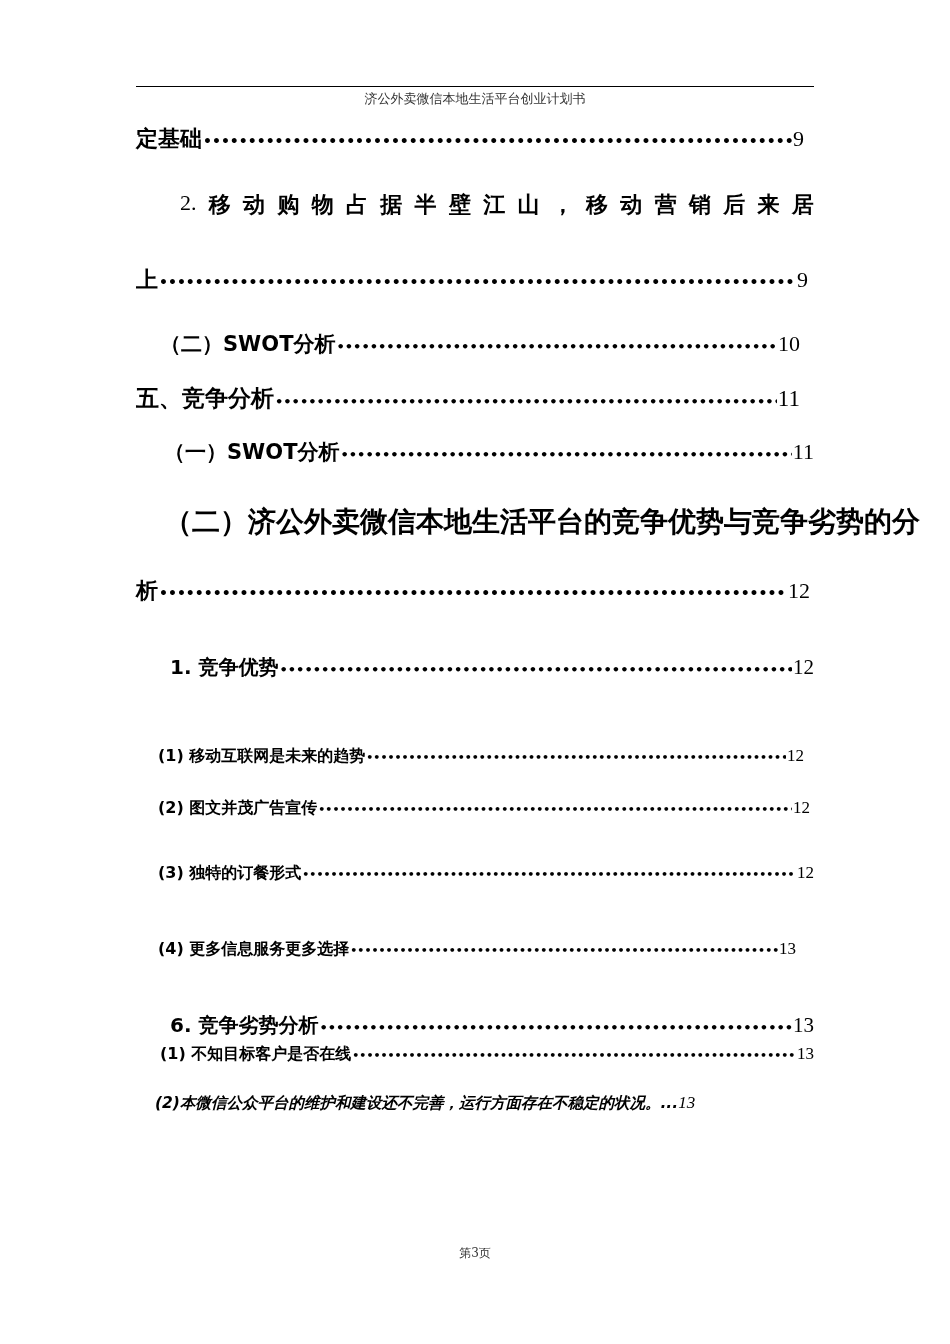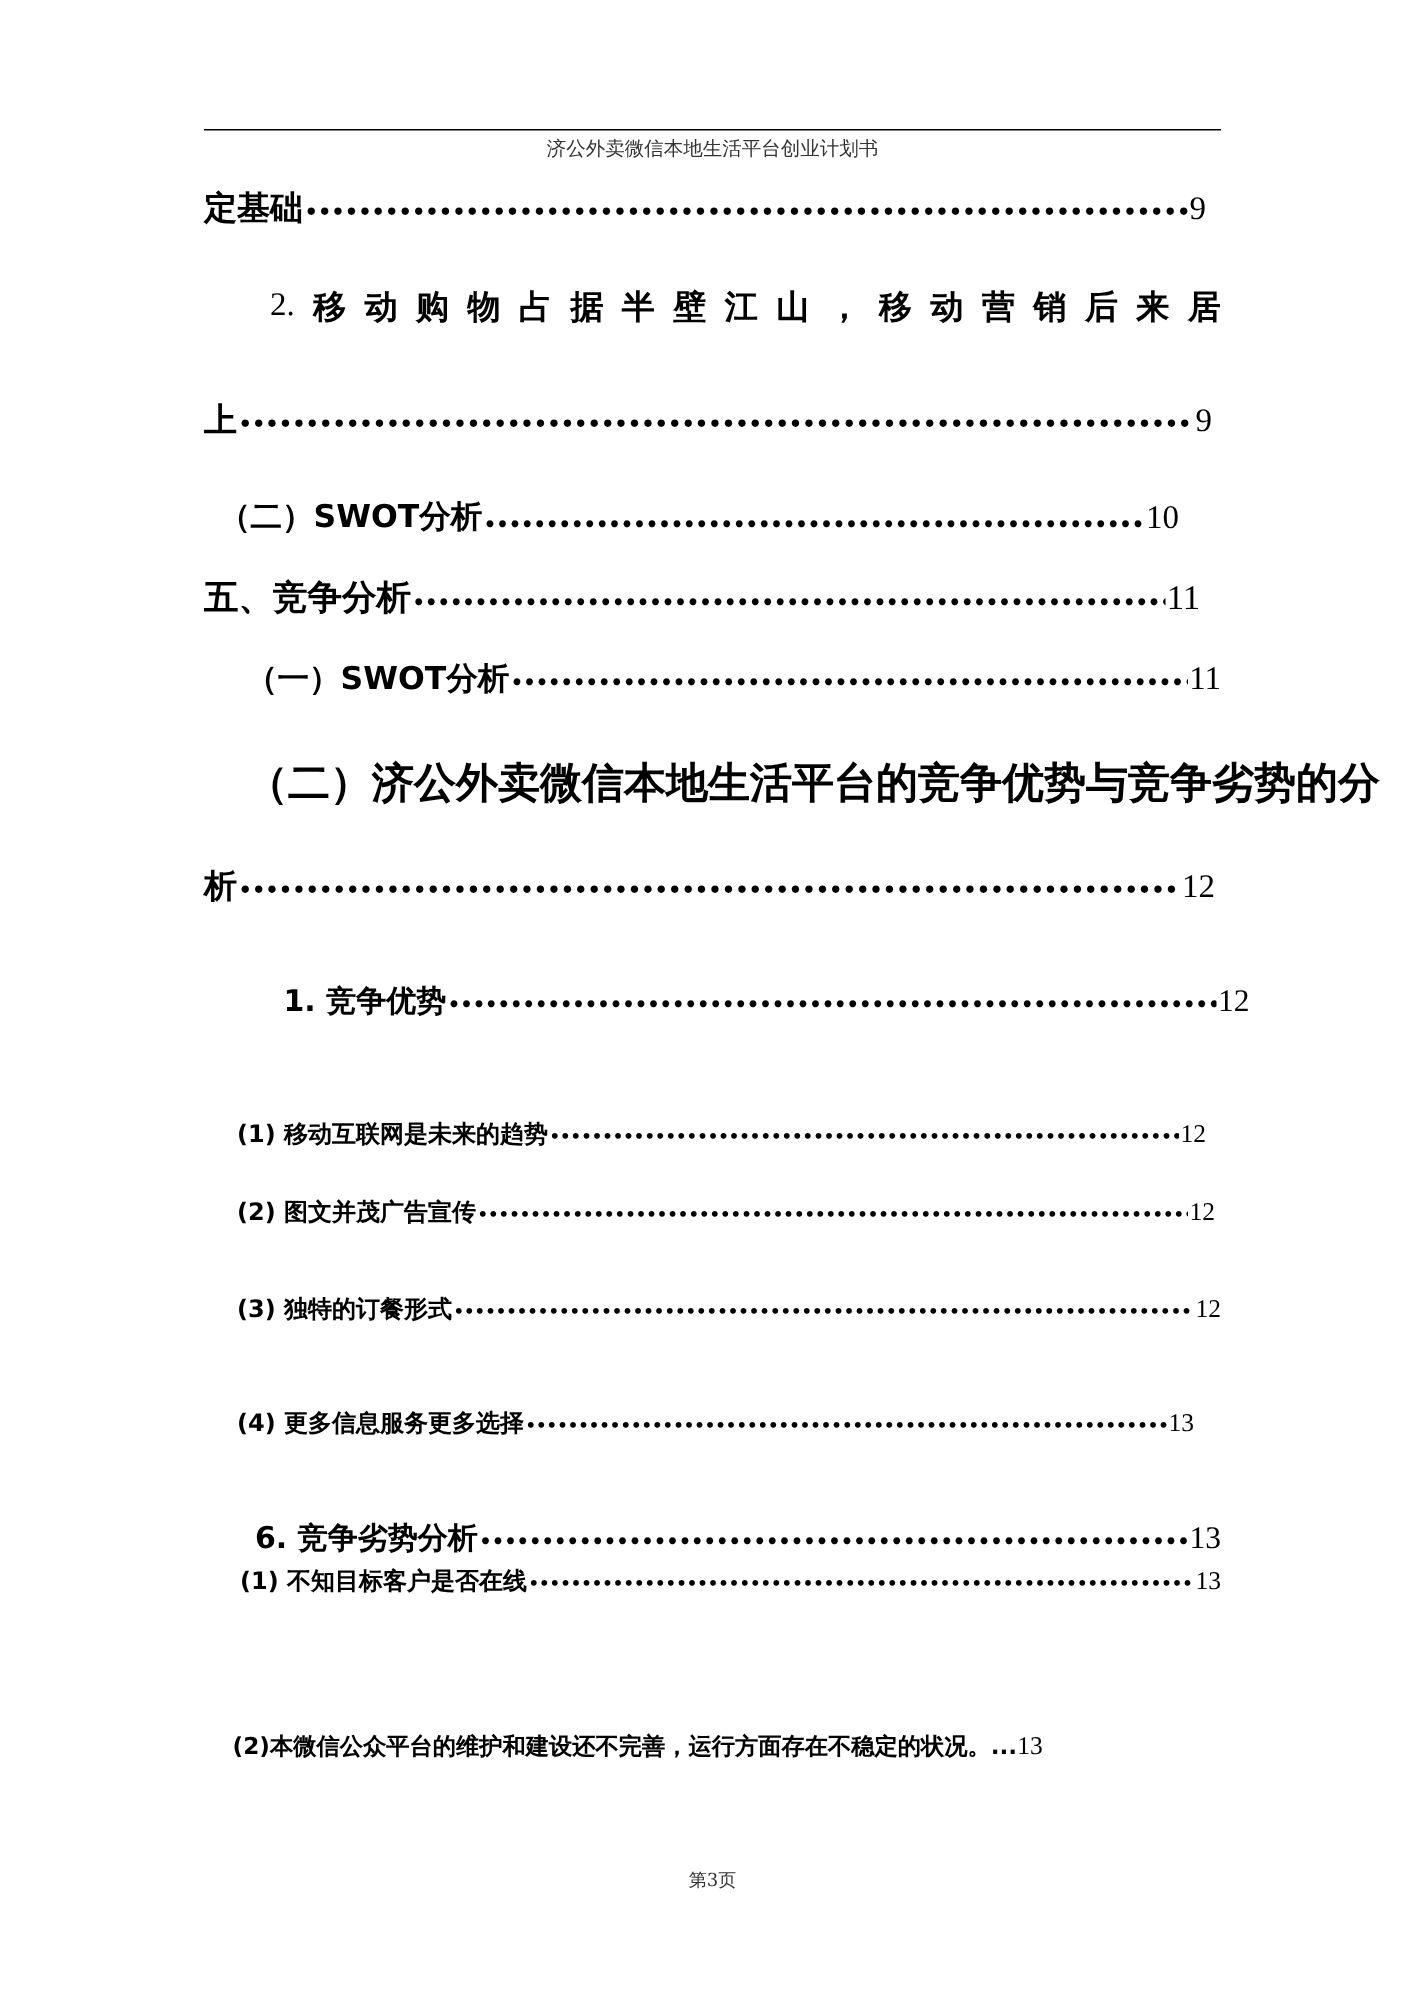--- a/index.html
+++ b/index.html
@@ -53,21 +53,21 @@
   <span>来</span>
   <span>居</span>
 </div>
 
 <div class="toc-line" style="left:136px; top:265px; width:672px; font-size:22px;">
   <span class="label">上</span>
   <span class="leader" style="font-size:14px;">••••••••••••••••••••••••••••••••••••••••••••••••••••••••••••••••••••••••••••••••••••••••••••••••••</span>
   <span class="page" style="font-size:22px;">9</span>
 </div>
 
-<div class="toc-line" style="left:146px; top:330px; width:640px; font-size:21px;align-items:flex-end;">
+<div class="toc-line" style="left:160px; top:330px; width:640px; font-size:21px;">
   <span class="label">（二）SWOT分析</span>
   <span class="leader" style="font-size:13px;">••••••••••••••••••••••••••••••••••••••••••••••••••••••••••••••••••••••••••••••••••••••••••••••••••</span>
   <span class="page" style="font-size:22px;">10</span>
 </div>
 
 <div class="toc-line" style="left:136px; top:383px; width:664px; font-size:23px;justify-content:space-between;">
   <span class="label">五、竞争分析</span>
   <span class="leader" style="font-size:13px;">••••••••••••••••••••••••••••••••••••••••••••••••••••••••••••••••••••••••••••••••••••••••••••••••••</span>
   <span class="page" style="font-size:23px;">11</span>
 </div>
@@ -81,21 +81,21 @@
 <div class="toc-line" style="left:164px; top:503px; width:650px; font-size:28px; font-weight:bold;">
   <span>（二）济公外卖微信本地生活平台的竞争优势与竞争劣势的分</span>
 </div>
 
 <div class="toc-line" style="left:136px; top:576px; width:674px; font-size:22px;">
   <span class="label">析</span>
   <span class="leader" style="font-size:14px;">••••••••••••••••••••••••••••••••••••••••••••••••••••••••••••••••••••••••••••••••••••••••••••••••••</span>
   <span class="page" style="font-size:22px;">12</span>
 </div>
 
-<div class="toc-line" style="left:170px; top:654px; width:644px; font-size:20px;margin-left:19px;">
+<div class="toc-line" style="left:170px; top:654px; width:644px; font-size:20px;">
   <span class="label">1. 竞争优势</span>
   <span class="leader" style="font-size:13px;">••••••••••••••••••••••••••••••••••••••••••••••••••••••••••••••••••••••••••••••••••••••••••••••••••</span>
   <span class="page" style="font-size:21px;">12</span>
 </div>
 
 <div class="toc-line" style="left:158px; top:734px; width:646px; font-size:16px;margin-top:12px;">
   <span class="label">(1) 移动互联网是未来的趋势</span>
   <span class="leader" style="font-size:11px;">••••••••••••••••••••••••••••••••••••••••••••••••••••••••••••••••••••••••••••••••••••••••••••••••••</span>
   <span class="page" style="font-size:17px;">12</span>
 </div>
@@ -123,18 +123,18 @@
   <span class="leader" style="font-size:13px;">••••••••••••••••••••••••••••••••••••••••••••••••••••••••••••••••••••••••••••••••••••••••••••••••••</span>
   <span class="page" style="font-size:21px;">13</span>
 </div>
 
 <div class="toc-line" style="left:160px; top:1044px; width:654px; font-size:16px;">
   <span class="label">(1) 不知目标客户是否在线</span>
   <span class="leader" style="font-size:11px;">••••••••••••••••••••••••••••••••••••••••••••••••••••••••••••••••••••••••••••••••••••••••••••••••••</span>
   <span class="page" style="font-size:17px;">13</span>
 </div>
 
-<div class="toc-line" style="left:155px; top:1154px; width:660px; font-size:15.5px;">
+<div class="toc-line" style="left:155px; top:1093px; width:660px; font-size:15.5px;font-style:italic;">
   <span class="label">(2)本微信公众平台的维护和建设还不完善，运行方面存在不稳定的状况。...</span>
   <span class="page" style="font-size:17px;">13</span>
 </div>
 
 <div class="footer">第3页</div>
 
 </body></html>

